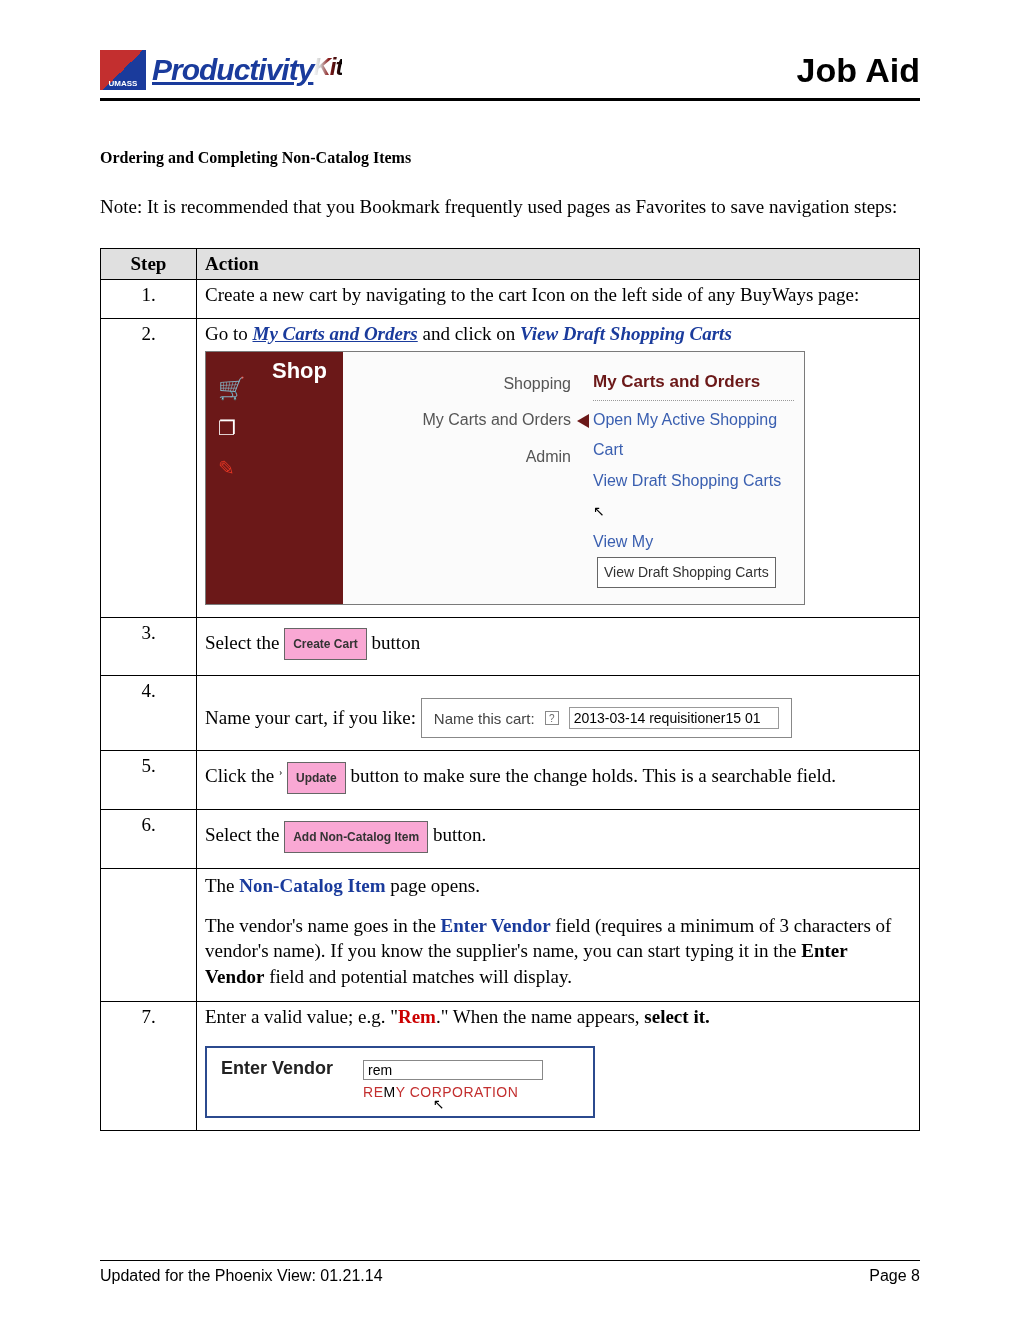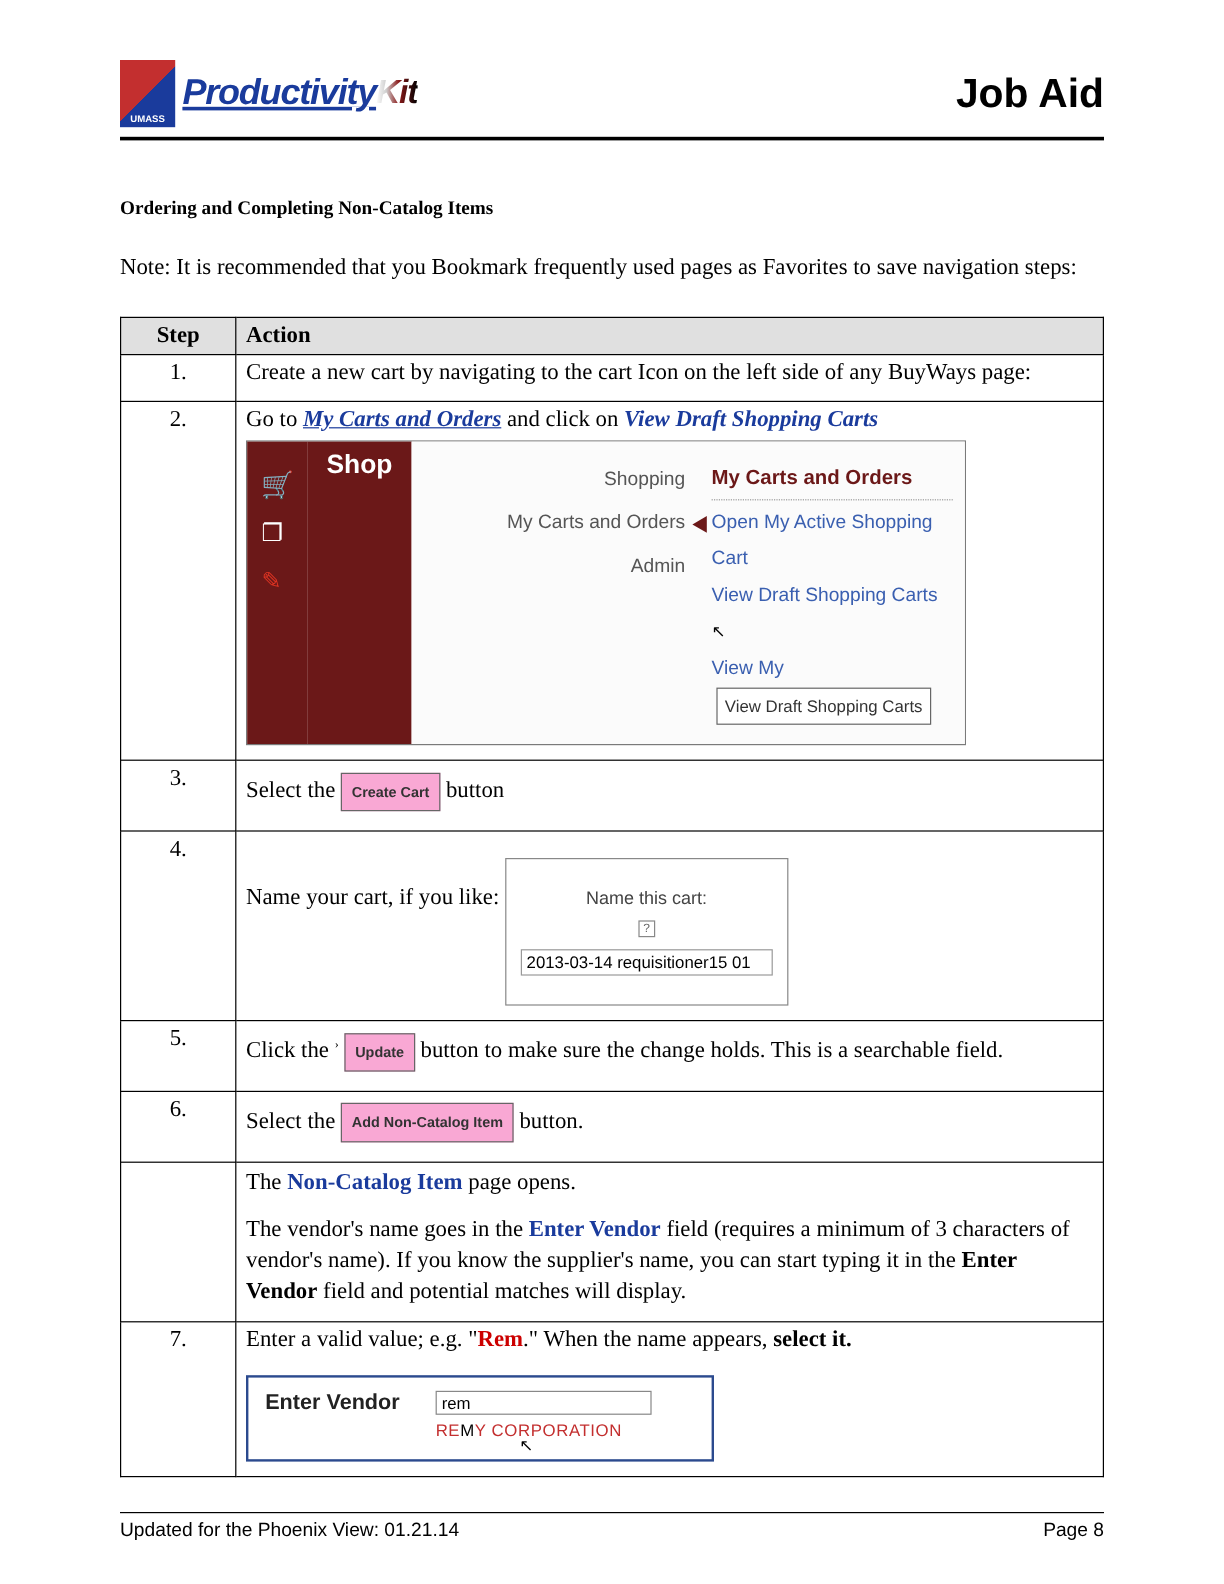--- a/index.html
+++ b/index.html
@@ -24,21 +24,21 @@
     border-bottom: 3px solid #000;
     padding-bottom: 8px;
   }
   .logo-block {
     display: flex;
     align-items: center;
     gap: 6px;
   }
   .umass-icon {
     width: 46px;
-    height: 56px;
+    height: 40px;
     background: linear-gradient(135deg, #c32f2f 0 50%, #1a3b9c 50% 100%);
     display: flex;
     align-items: flex-end;
     justify-content: center;
     color: #fff;
     font-family: Arial, sans-serif;
     font-weight: bold;
     font-size: 8px;
     padding-bottom: 2px;
   }
@@ -52,21 +52,21 @@
     font-weight: 900;
     font-size: 30px;
     color: #1a3b9c;
     text-decoration: underline;
     font-style: italic;
     letter-spacing: -1px;
   }
   .prodkit .bot {
     font-family: Arial, sans-serif;
     font-weight: 900;
-    font-size: 28px;
+    font-size: 24px;
     font-style: italic;
     text-align: right;
     letter-spacing: -1px;
     background: linear-gradient(90deg, #fff 0%, #d0d0d0 25%, #8b1a1a 55%, #000 100%);
     -webkit-background-clip: text;
     background-clip: text;
     color: transparent;
   }
   .job-aid {
     font-family: Arial, sans-serif;
@@ -212,26 +212,25 @@
     color: #333;
     vertical-align: middle;
   }
   .inline-line { line-height: 2.2; }
   
   .namecart {
     display: inline-flex;
     align-items: center;
     gap: 10px;
     border: 1px solid #888;
-    padding: 24px 12px;
+    padding: 8px 12px;
     margin-top: 18px;
     font-family: Arial, sans-serif;
     font-size: 15px;
     color: #444;
-    flex-direction: column;
   }
   .namecart input {
     font-family: Arial, sans-serif;
     font-size: 14px;
     padding: 2px 4px;
     width: 210px;
     border: 1px solid #999;
   }
   .q-icon {
     display: inline-block;

